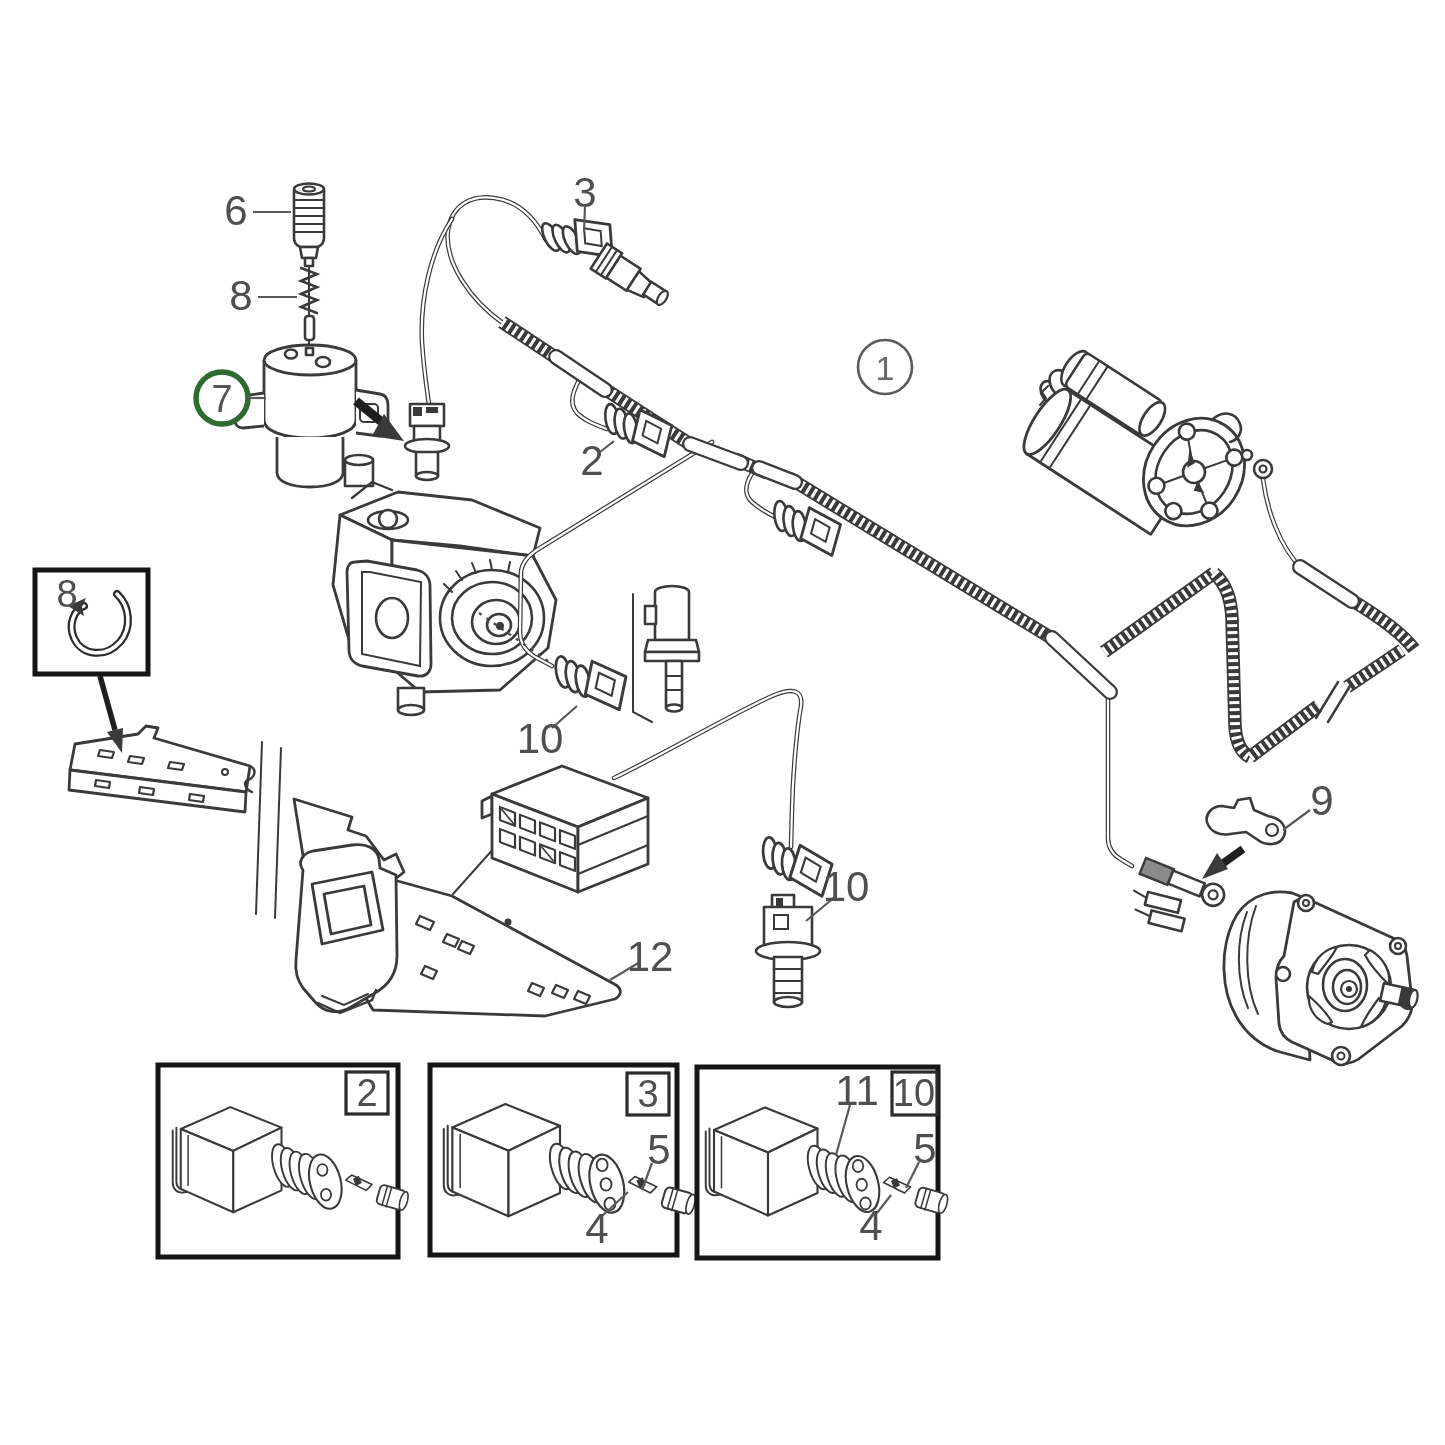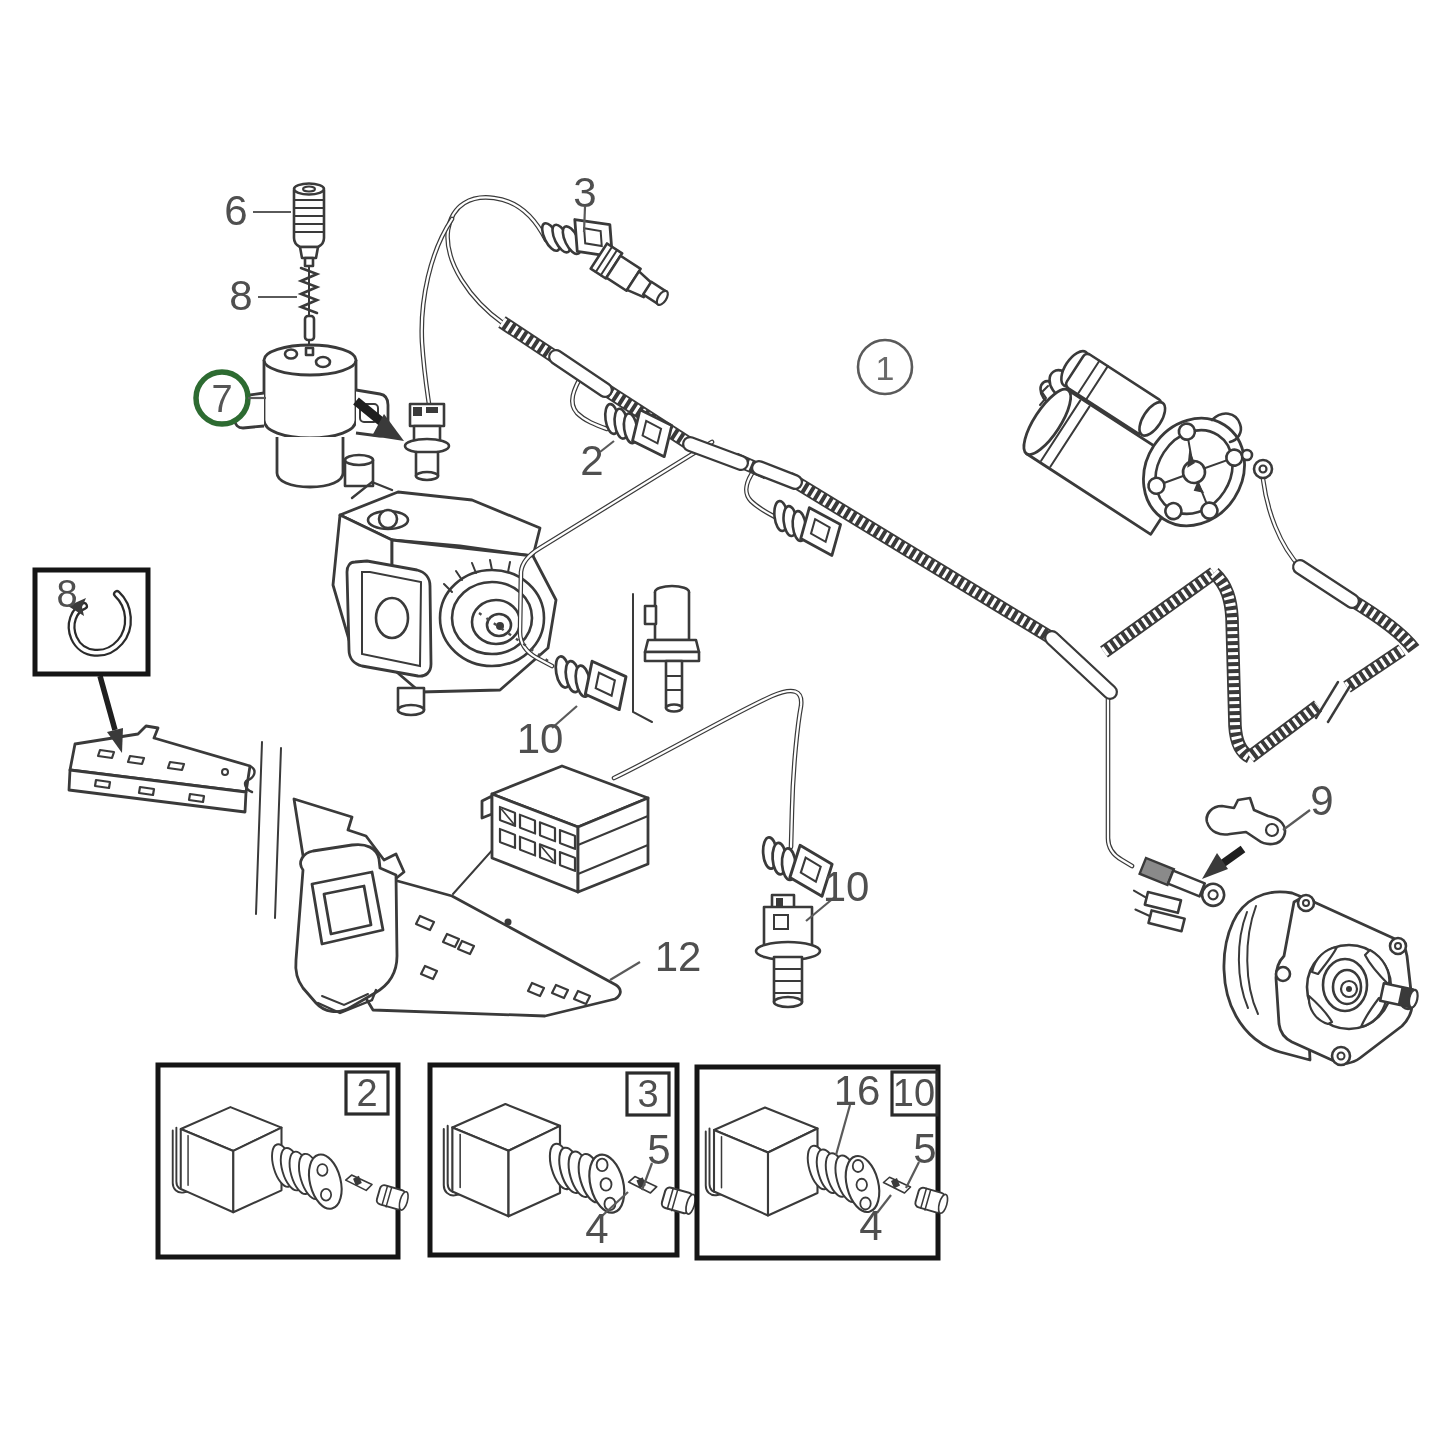--- a/index.html
+++ b/index.html
@@ -456,23 +456,23 @@
 
 <div class="lbl" style="left:236px;top:211px;">6</div>
 <div class="lbl" style="left:241px;top:296px;">8</div>
 <div class="lbl green7" style="left:222px;top:399px;">7</div>
 <div class="lbl" style="left:585px;top:193px;">3</div>
 <div class="lbl" style="left:592px;top:461px;">2</div>
 <div class="lbl circ1" style="left:885px;top:368px;">1</div>
 <div class="lbl" style="left:540px;top:739px;">10</div>
 <div class="lbl" style="left:846px;top:887px;">10</div>
 <div class="lbl" style="left:1322px;top:801px;">9</div>
-<div class="lbl" style="left:650px;top:957px;margin-left:28px;">12</div>
+<div class="lbl" style="left:650px;top:957px;">12</div>
 <div class="lbl small" style="left:67px;top:594px;">8</div>
 <div class="lbl small" style="left:367px;top:1093px;">2</div>
 <div class="lbl small" style="left:648px;top:1094px;">3</div>
 <div class="lbl" style="left:659px;top:1150px;">5</div>
 <div class="lbl" style="left:597px;top:1229px;">4</div>
 <div class="lbl small" style="left:914px;top:1093px;">10</div>
-<div class="lbl" style="left:857px;top:1091px;">16</div>
+<div class="lbl" style="left:857px;top:1091px;">11</div>
 <div class="lbl" style="left:925px;top:1149px;">5</div>
 <div class="lbl" style="left:871px;top:1226px;">4</div>
 </div>
 
 </body></html>

